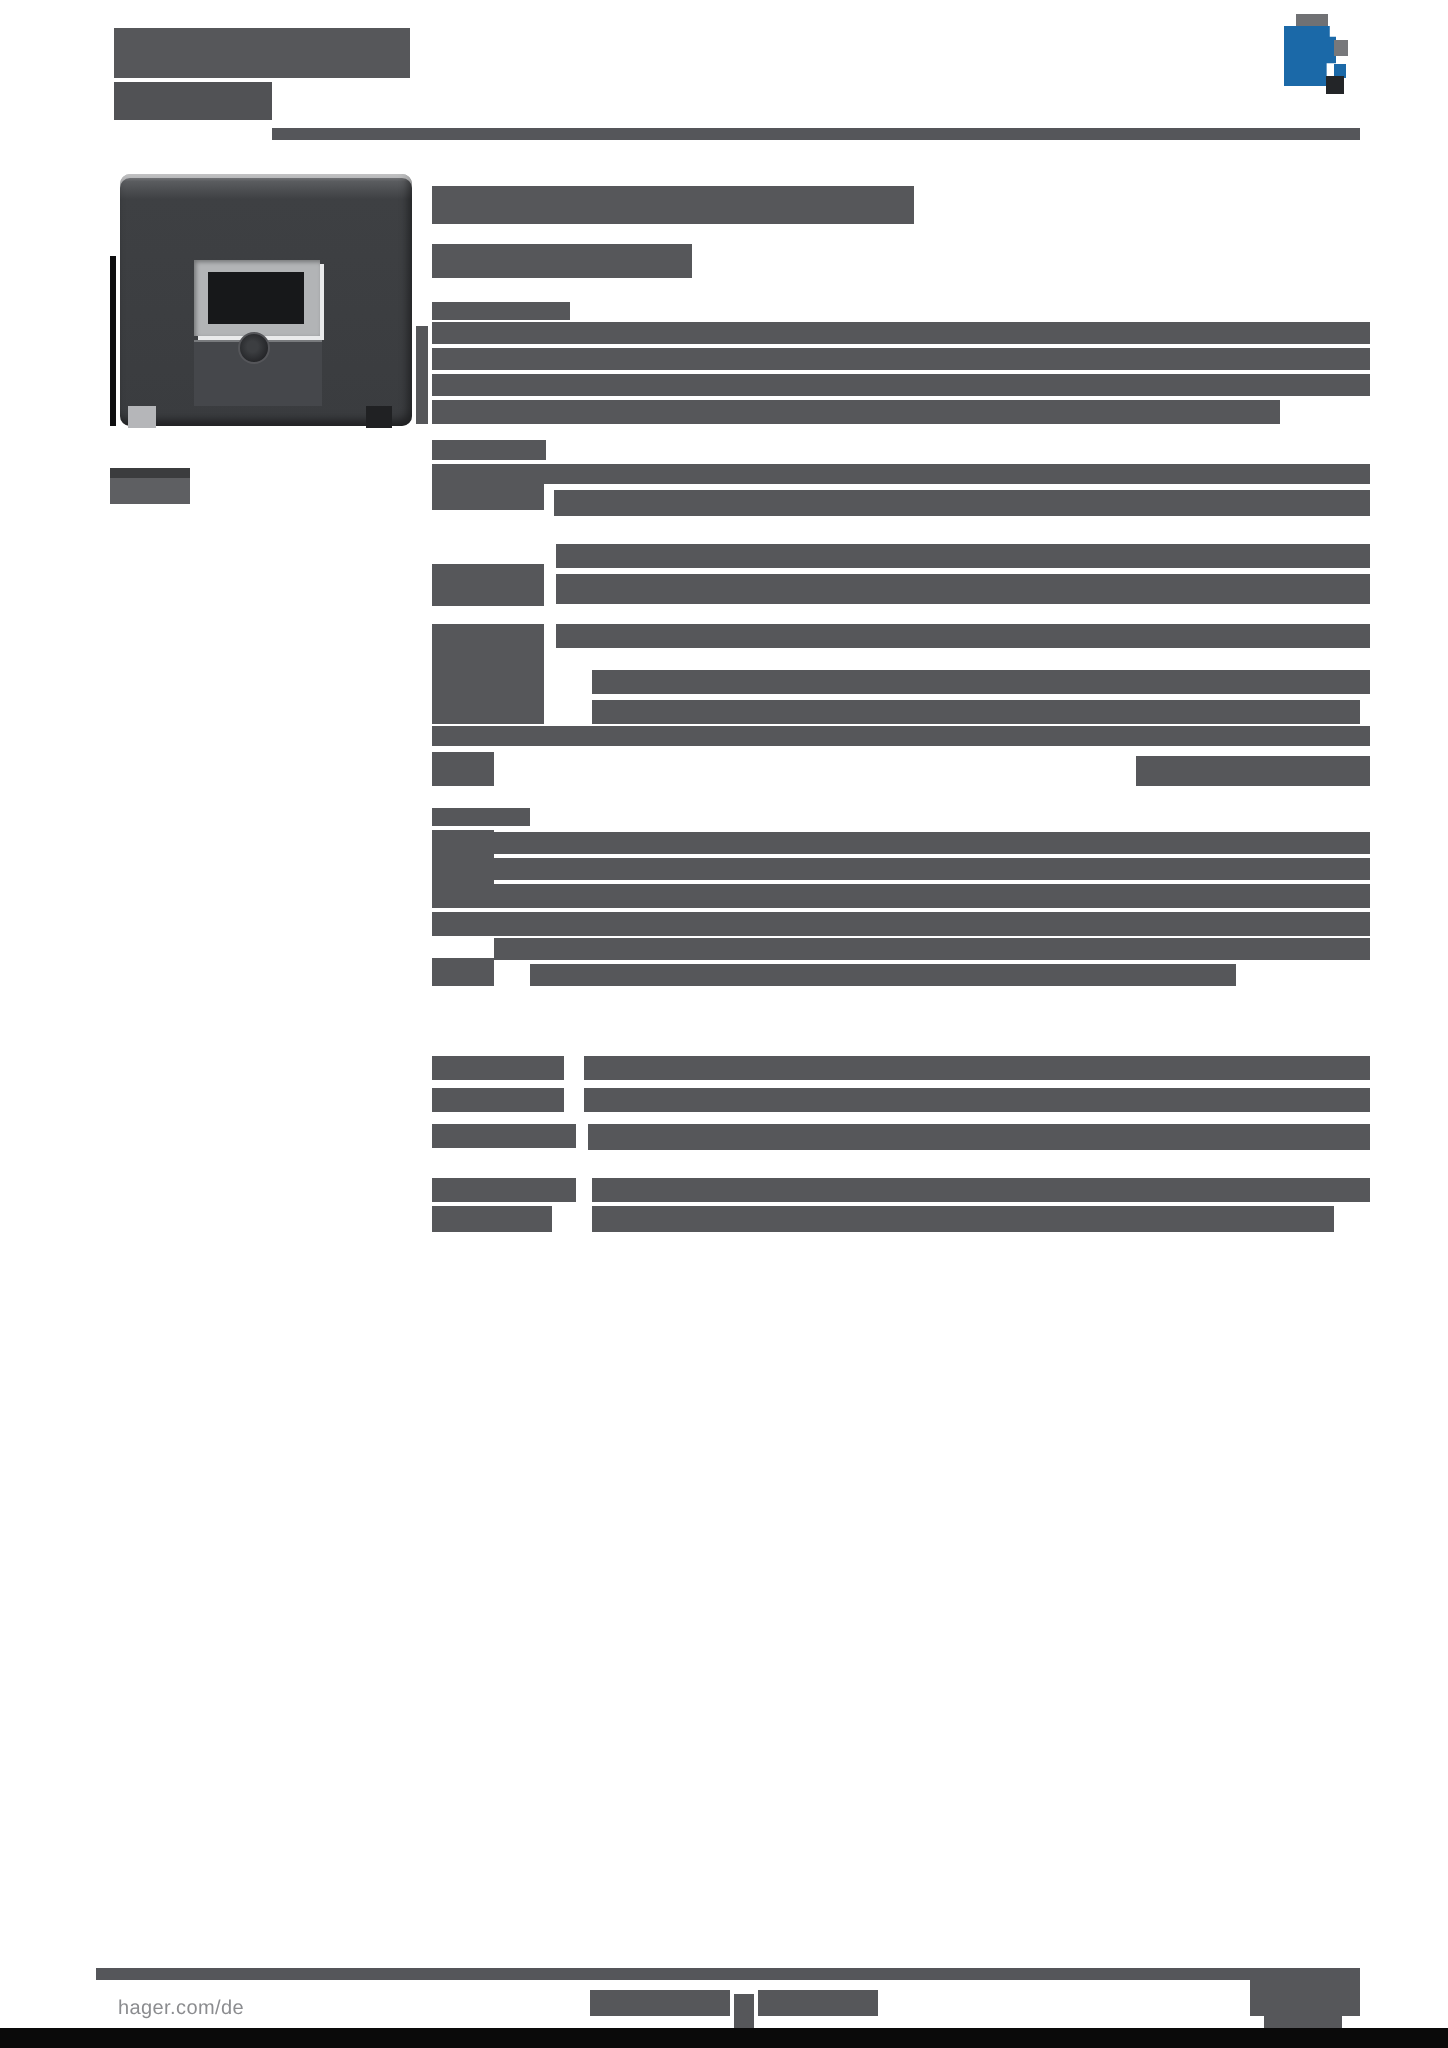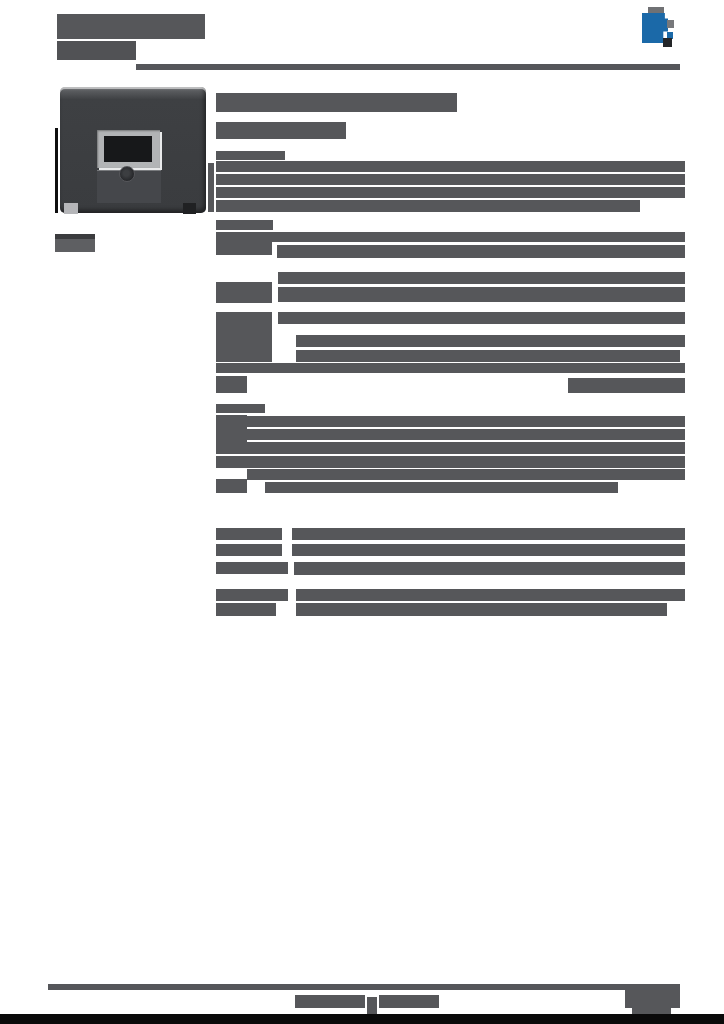--- a/index.html
+++ b/index.html
@@ -118,15 +118,18 @@
       <div class="rd" style="left: 296px; top: 603px; width: 371px; height: 13px; background: rgb(86, 87, 90);"></div>
       <div class="rd" style="left: 208px; top: 163px; width: 6px; height: 49px; background: rgb(86, 87, 90);"></div>
       <div class="rd" style="left: 295px; top: 995px; width: 70px; height: 13px; background: rgb(86, 87, 90);"></div>
       <div class="rd" style="left: 367px; top: 997px; width: 10px; height: 19px; background: rgb(86, 87, 90);"></div>
       <div class="rd" style="left: 379px; top: 995px; width: 60px; height: 13px; background: rgb(86, 87, 90);"></div>
       <div class="rd" style="left: 625px; top: 990px; width: 55px; height: 18px; background: rgb(86, 87, 90);"></div>
       <div class="rd" style="left: 632px; top: 1008px; width: 39px; height: 7px; background: rgb(86, 87, 90);"></div>
     </div>
 
   <div class="abs footer-bar"></div>
+  <div class="abs site-box">
+    <span>hager.com/de</span>
+  </div>
   <div class="abs bottom-bar"></div>
 
 </div>
 
 </body></html>

